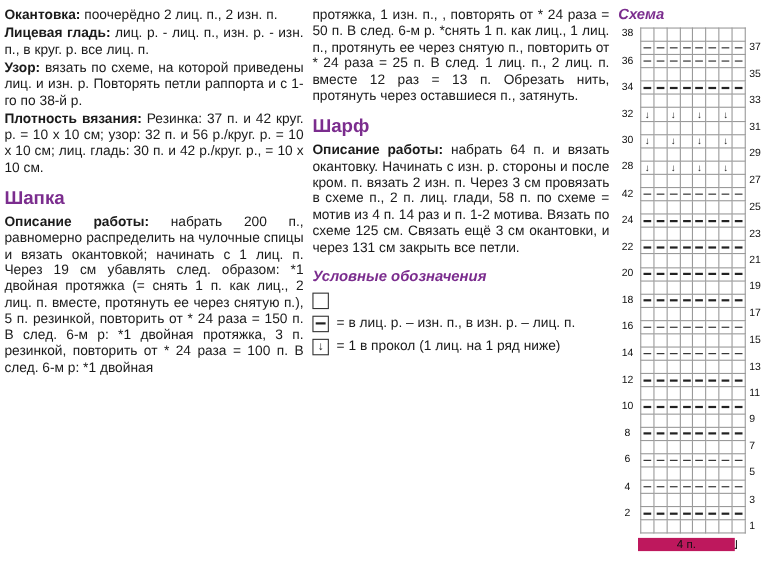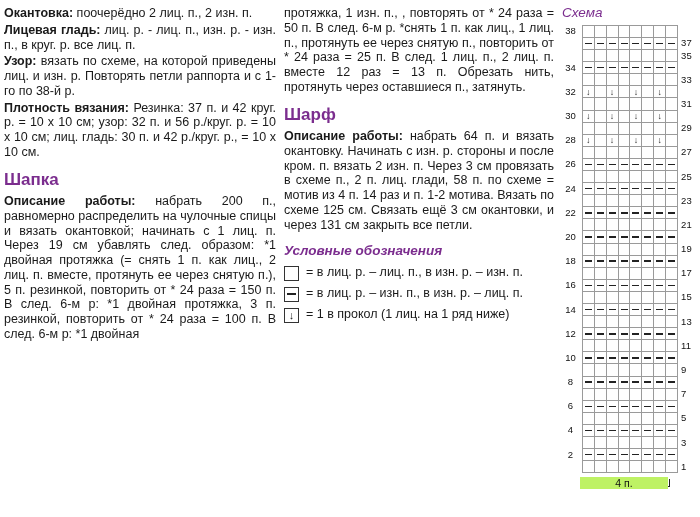--- a/index.html
+++ b/index.html
@@ -57,21 +57,21 @@
     color: #7b2d8e;
     font-size: 13.5px;
     font-weight: bold;
     font-style: italic;
     margin: 12px 0 6px 0;
     line-height: 1.1;
   }
   .chart-title {
     color: #7b2d8e;
     font-size: 13.5px;
-    font-weight: normal;
+    font-weight: bold;
     font-style: italic;
     margin: 0 0 4px 2px;
     line-height: 1.1;
   }
   
   .legend-row {
     display: flex;
     align-items: flex-start;
     margin-bottom: 5px;
   }
@@ -166,21 +166,21 @@
     border-right: 1.5px solid #222;
     border-bottom: 1.5px solid #222;
   }
   .foot-label {
     position: absolute;
     left: 18px;
     width: 88px;
     top: 1px;
     text-align: center;
     font-size: 10.5px;
-    background: #bef264;
+    background: #be185d;
     color: #111;
   }
 </style>
 </head>
 <body>
 
 <div class="page">
 
   <div class="col col-left">
     <p class="para"><span class="b">Окантовка:</span><span> поочерёдно 2 лиц. п., 2 изн. п.</span></p>
@@ -197,21 +197,20 @@
     <p class="para">протяжка, 1 изн. п., , повторять от * 24 раза = 50 п. В след. 6-м р. *снять 1 п. как лиц., 1 лиц. п., протянуть ее через снятую п., повторить от * 24 раза = 25 п. В след. 1 лиц. п., 2 лиц. п. вместе 12 раз = 13 п. Обрезать нить, протянуть через оставшиеся п., затянуть.</p>
 
     <h2 class="heading">Шарф</h2>
 
     <p class="para"><span class="b">Описание работы:</span><span> набрать 64 п. и вязать окантовку. Начинать с изн. р. стороны и после кром. п. вязать 2 изн. п. Через 3 см провязать в схеме п., 2 п. лиц. глади, 58 п. по схеме = мотив из 4 п. 14 раз и п. 1-2 мотива. Вязать по схеме 125 см. Связать ещё 3 см окантовки, и через 131 см закрыть все петли.</span></p>
 
     <h3 class="subheading">Условные обозначения</h3>
 
     <div class="legend-row">
       <span class="legend-box"></span>
-      <span class="legend-text">= в лиц. р. – лиц. п., в изн. р. – изн. п.</span>
     </div>
     <div class="legend-row">
       <span class="legend-box">
           <span class="g-dash"></span>
         </span>
       <span class="legend-text">= в лиц. р. – изн. п., в изн. р. – лиц. п.</span>
     </div>
     <div class="legend-row">
       <span class="legend-box">
           <span class="g-arrow">↓</span>
@@ -259,20 +258,48 @@
               </td>
               <td class="c-dash">
                 <span class="m"></span>
               </td>
               <td class="c-dash">
                 <span class="m"></span>
               </td>
               <td class="num right">37</td>
             </tr>
             <tr>
+              <td class="num left">36</td>
+              <td class="c-dash">
+                <span class="m"></span>
+              </td>
+              <td class="c-dash">
+                <span class="m"></span>
+              </td>
+              <td class="c-dash">
+                <span class="m"></span>
+              </td>
+              <td class="c-dash">
+                <span class="m"></span>
+              </td>
+              <td class="c-dash">
+                <span class="m"></span>
+              </td>
+              <td class="c-dash">
+                <span class="m"></span>
+              </td>
+              <td class="c-dash">
+                <span class="m"></span>
+              </td>
+              <td class="c-dash">
+                <span class="m"></span>
+              </td>
+              <td class="num right"></td>
+            </tr>
+            <tr>
               <td class="num left"></td>
               <td></td>
               <td></td>
               <td></td>
               <td></td>
               <td></td>
               <td></td>
               <td></td>
               <td></td>
               <td class="num right">35</td>
@@ -407,21 +434,21 @@
               <td></td>
               <td></td>
               <td></td>
               <td></td>
               <td></td>
               <td></td>
               <td></td>
               <td class="num right">27</td>
             </tr>
             <tr>
-              <td class="num left">26</td>
+              <td class="num left">42</td>
               <td class="c-dash">
                 <span class="m"></span>
               </td>
               <td class="c-dash">
                 <span class="m"></span>
               </td>
               <td class="c-dash">
                 <span class="m"></span>
               </td>
               <td class="c-dash">

